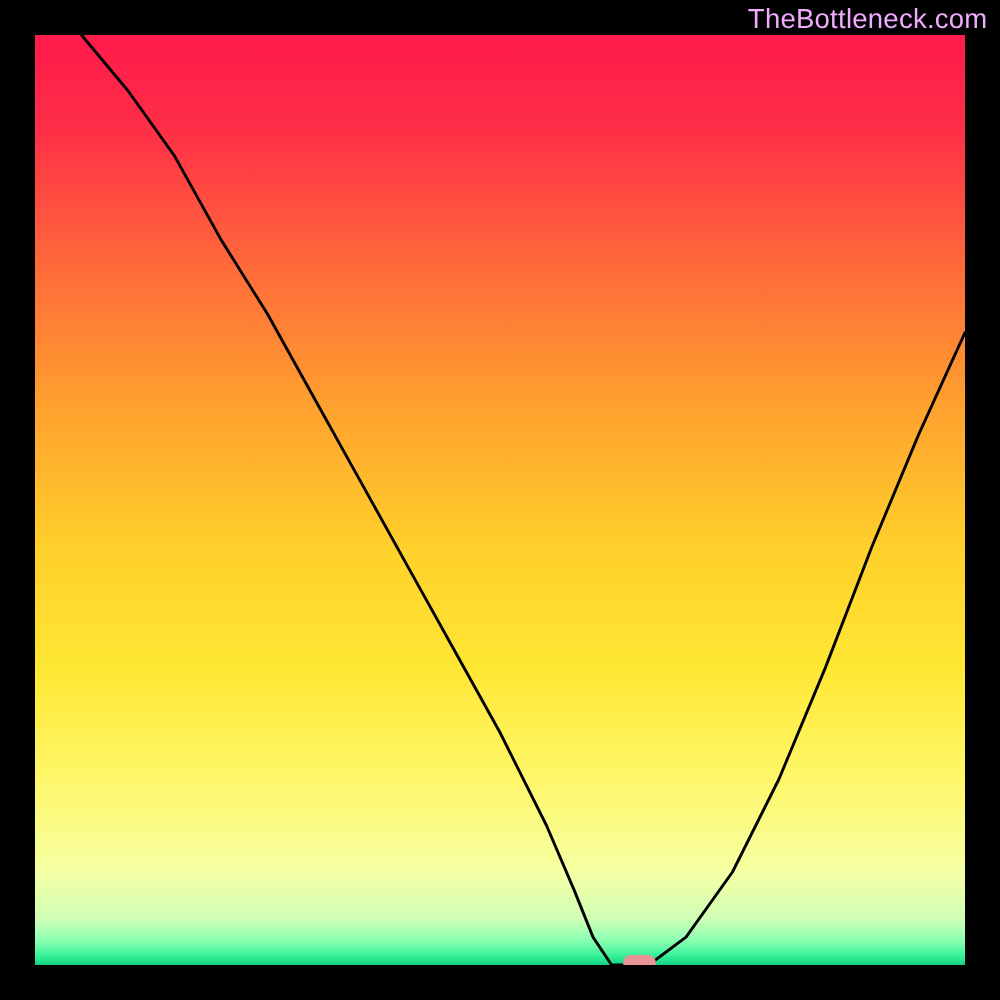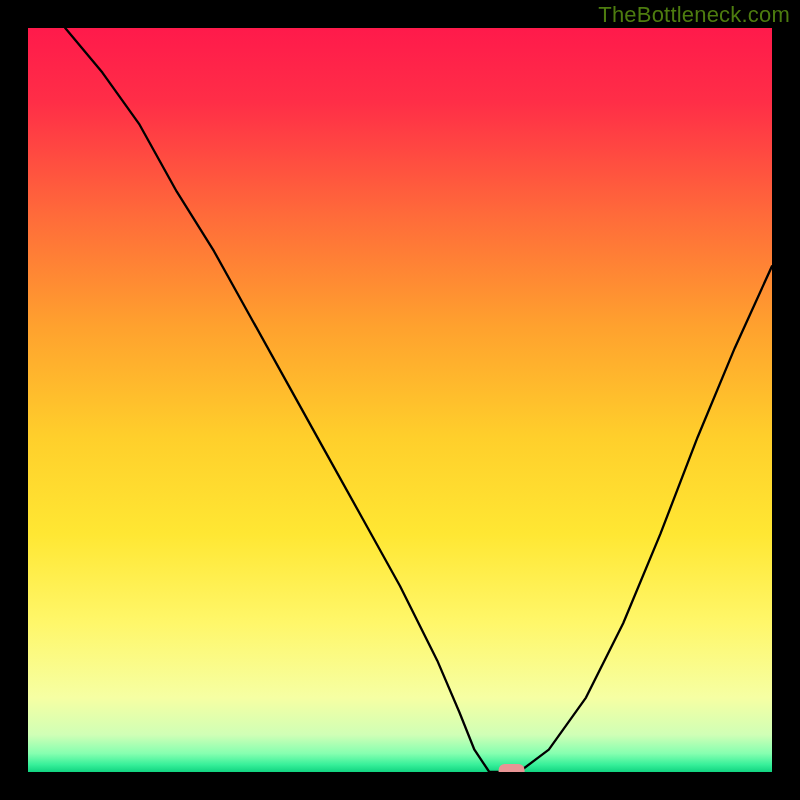--- a/index.html
+++ b/index.html
@@ -14,21 +14,21 @@
   .frame {
     position: relative;
     width: 800px;
     height: 800px;
     background: #000;
   }
   .attribution {
     position: absolute;
     top: 2px;
     right: 10px;
-    color: #4d7c0f;
+    color: #f0abfc;
     font-size: 22px;
     font-weight: 500;
     letter-spacing: 0.2px;
   }
   svg.plot {
     position: absolute;
     left: 28px;
     top: 28px;
     width: 744px;
     height: 744px;

